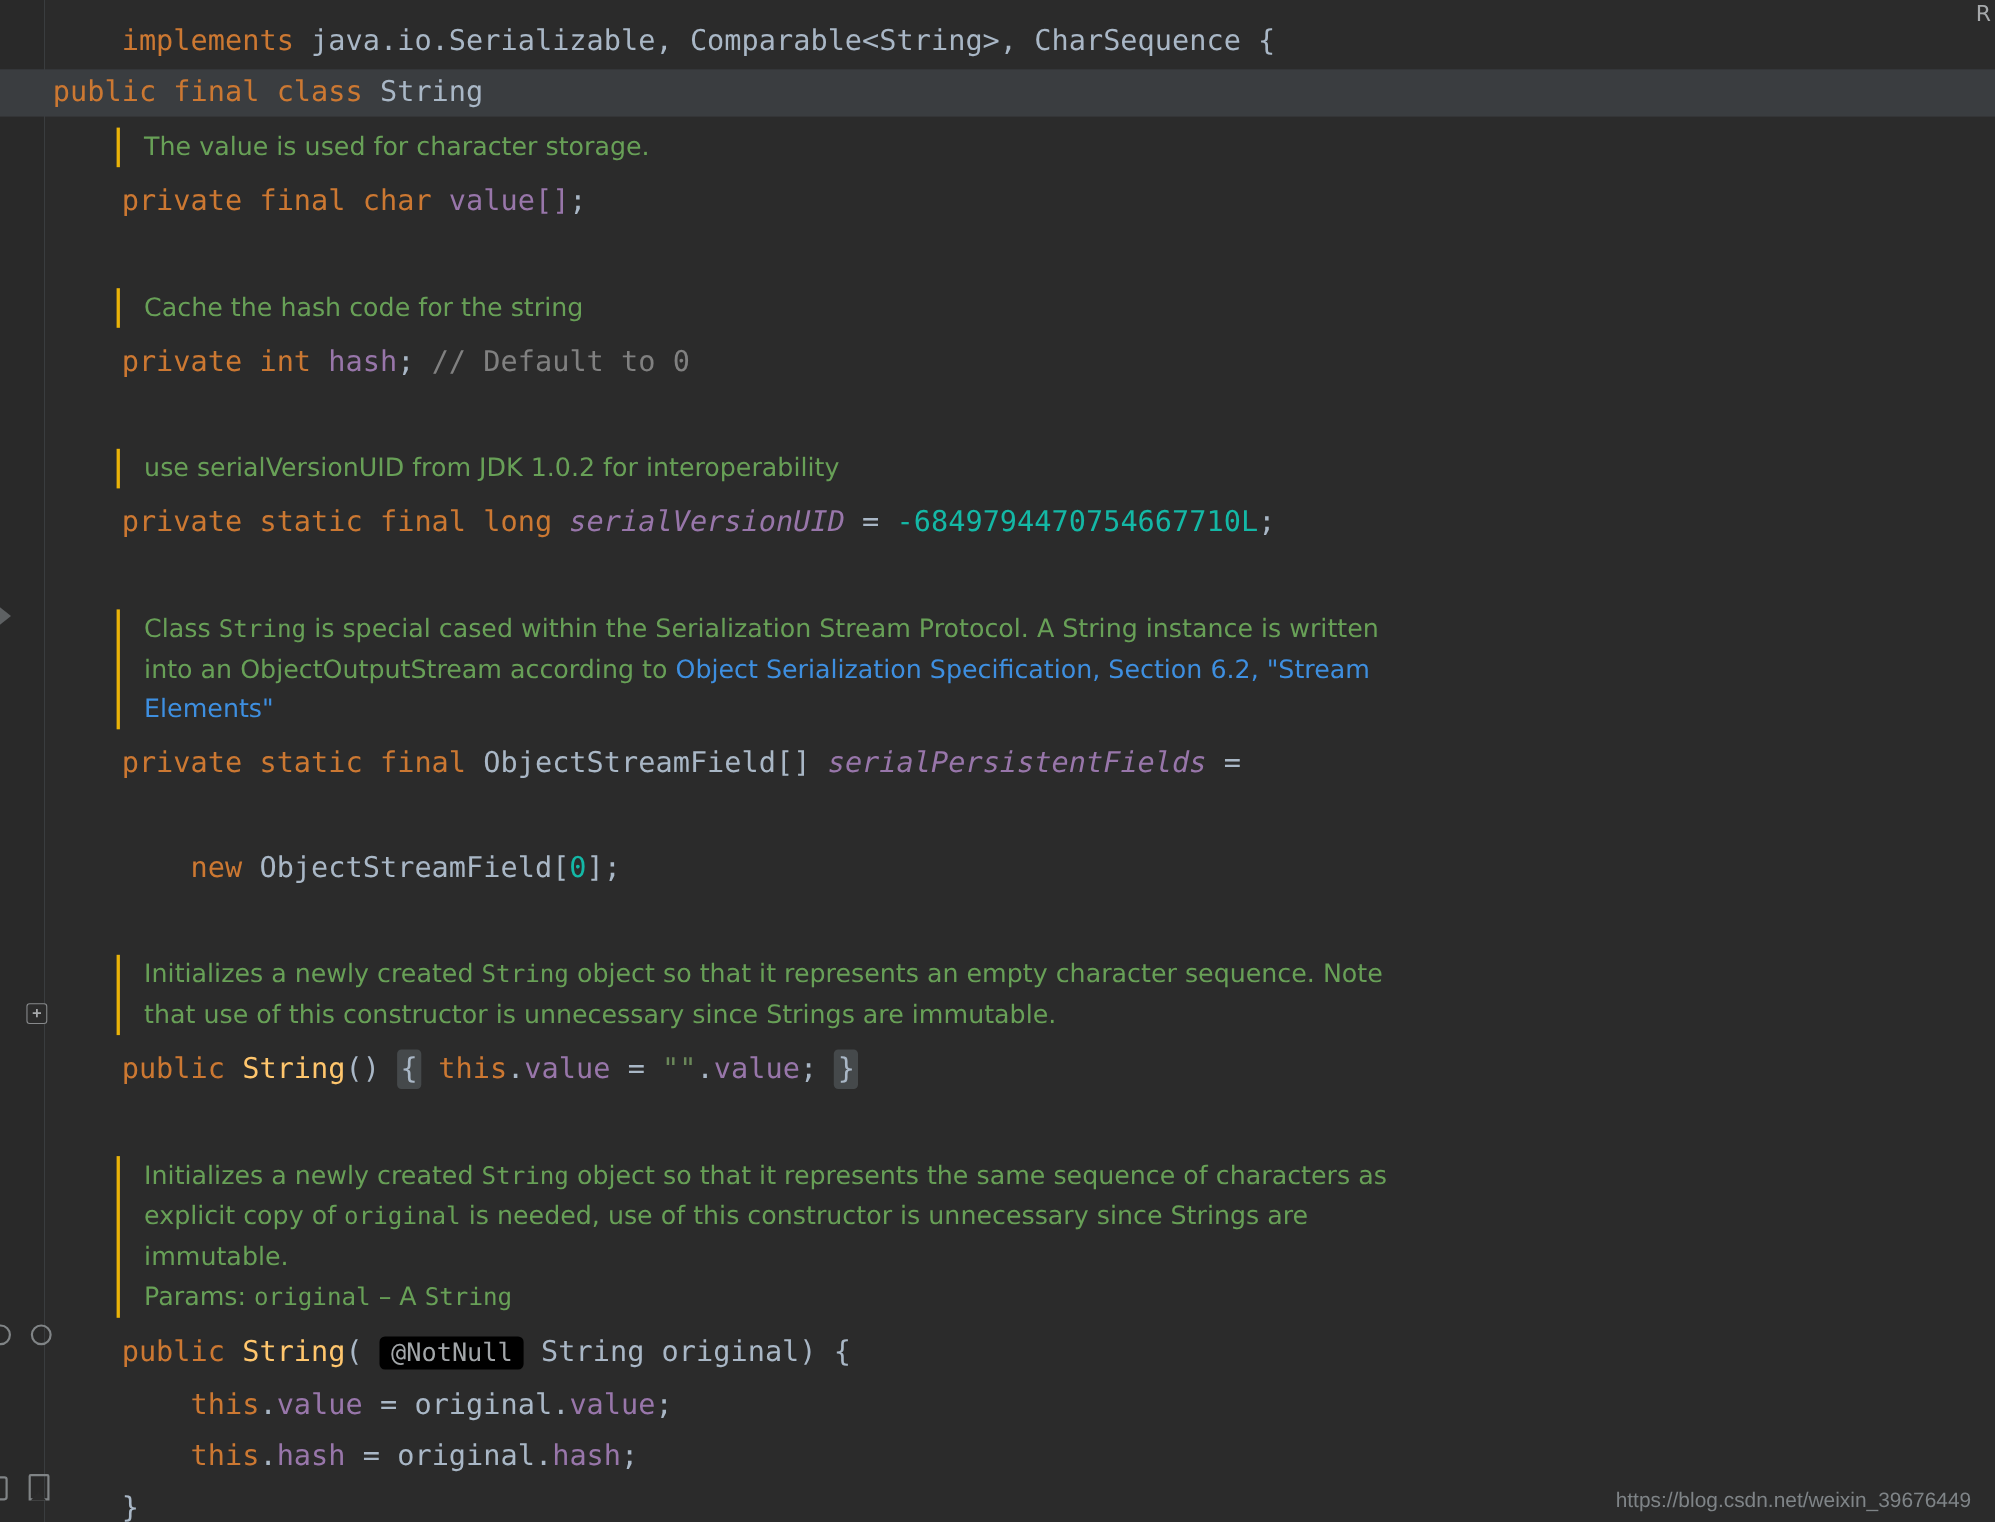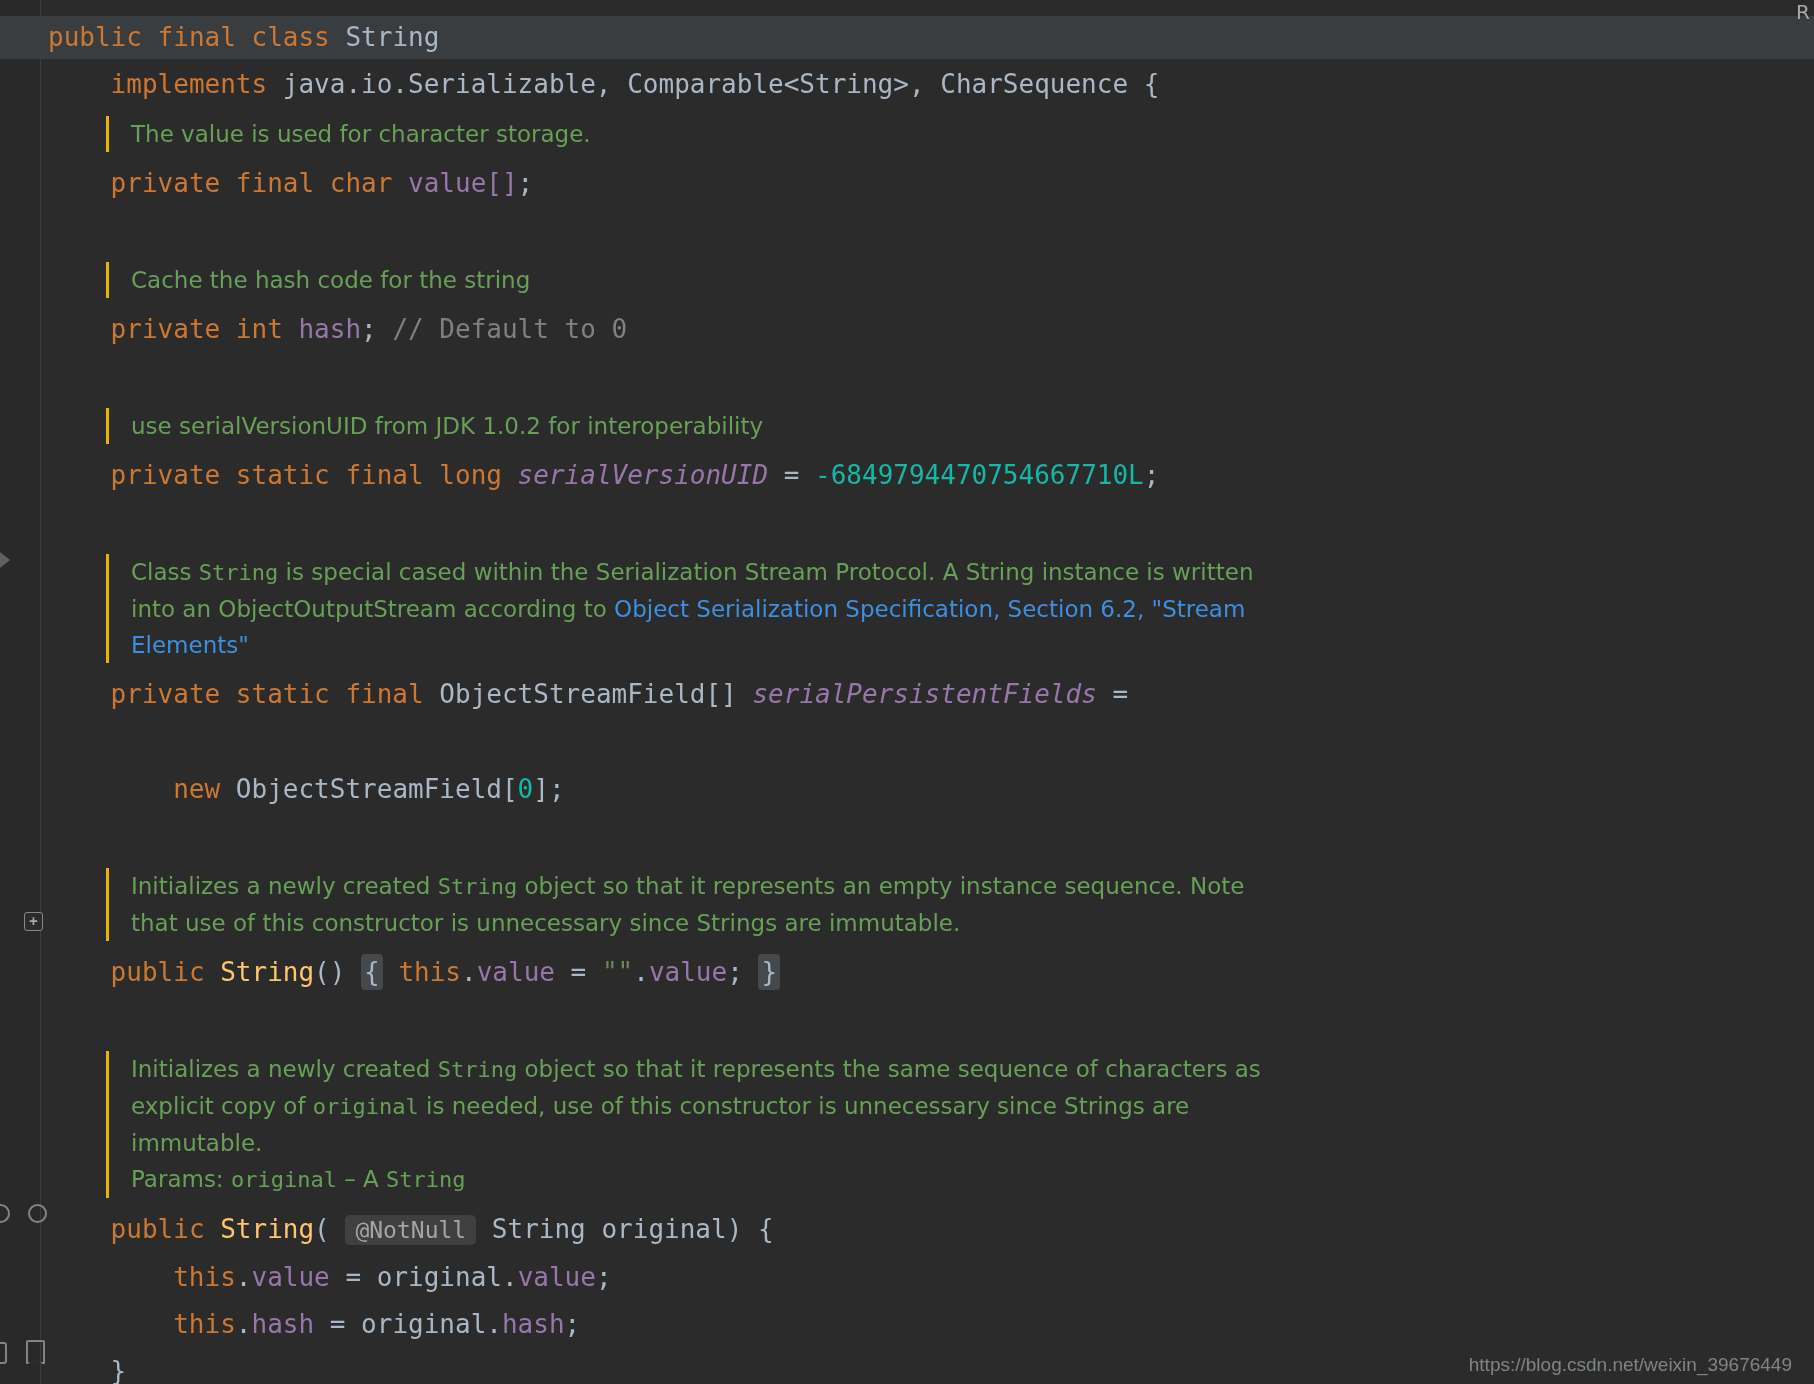--- a/index.html
+++ b/index.html
@@ -38,21 +38,21 @@
 
   .tok-kw  { color:#CC7832; }
   .tok-pl  { color:#A9B7C6; }
   .tok-fld { color:#9876AA; }
   .tok-sfld{ color:#9876AA; font-style:italic; }
   .tok-num { color:#14b8a6; }
   .tok-str { color:#6A8759; }
   .tok-cmt { color:#808080; }
   .tok-mth { color:#FFC66D; }
   .tok-brh { color:#A9B7C6; background:#45494B; border-radius:4px; padding:3px 3px; }
-  .tok-ann { color:#A2A6A9; background:#404040; border-radius:5px; padding:2px 10px; font-size:23px; }
+  .tok-ann { color:#A2A6A9; background:#000000; border-radius:5px; padding:2px 10px; font-size:23px; }
 
   
   .fold-box {
     position:absolute; left:24px; top:912px; width:17px; height:17px; z-index:2;
     border:1px solid #87898B; border-radius:3px; background:#2B2B2B;
     color:#A7A9AB; font:bold 14px/16px "DejaVu Sans Mono", monospace; text-align:center;
     cursor:pointer;
   }
   .gutter-arrow {
     position:absolute; left:0; top:552px; width:0; height:0; z-index:2;
@@ -96,22 +96,22 @@
 
   <div class="gutter-arrow"></div>
   <div class="fold-box">+</div>
   <div class="gcircle gcircle-cut"></div>
   <div class="gcircle gcircle-main"></div>
   <div class="gsquare-cut"></div>
   <div class="bookmark"></div>
 
   <div class="editor">
     <div id="code-area">
+        <div class="code-line" style="padding-left: 4ch;"><span class="tok-kw">implements </span><span class="tok-pl">java.io.Serializable, Comparable&lt;String&gt;, CharSequence {</span></div>
         <div class="code-line caret-line"><span class="tok-kw">public final class </span><span class="tok-pl">String</span></div>
-        <div class="code-line" style="padding-left: 4ch;"><span class="tok-kw">implements </span><span class="tok-pl">java.io.Serializable, Comparable&lt;String&gt;, CharSequence {</span></div>
         <div class="doc-block">
           <div class="doc-line"><span class="doc-t">The value is used for character storage.</span></div>
         </div>
         <div class="code-line" style="padding-left: 4ch;"><span class="tok-kw">private final char </span><span class="tok-fld">value[]</span><span class="tok-pl">;</span></div>
         <div class="blank-line"></div>
         <div class="doc-block">
           <div class="doc-line"><span class="doc-t">Cache the hash code for the string</span></div>
         </div>
         <div class="code-line" style="padding-left: 4ch;"><span class="tok-kw">private int </span><span class="tok-fld">hash</span><span class="tok-pl">; </span><span class="tok-cmt">// Default to 0</span></div>
         <div class="blank-line"></div>
@@ -122,21 +122,21 @@
         <div class="blank-line"></div>
         <div class="doc-block">
           <div class="doc-line"><span class="doc-t">Class </span><span class="doc-code">String</span><span class="doc-t"> is special cased within the Serialization Stream Protocol. A String instance is written</span></div>
           <div class="doc-line"><span class="doc-t">into an ObjectOutputStream according to </span><span class="doc-link">Object Serialization Specification, Section 6.2, "Stream</span></div>
           <div class="doc-line"><span class="doc-link">Elements"</span></div>
         </div>
         <div class="code-line" style="padding-left: 4ch;"><span class="tok-kw">private static final </span><span class="tok-pl">ObjectStreamField[] </span><span class="tok-sfld">serialPersistentFields</span><span class="tok-pl"> =</span></div>
         <div class="code-line" style="padding-left: 8ch; margin-top: 48px;"><span class="tok-kw">new </span><span class="tok-pl">ObjectStreamField[</span><span class="tok-num">0</span><span class="tok-pl">];</span></div>
         <div class="blank-line"></div>
         <div class="doc-block">
-          <div class="doc-line"><span class="doc-t">Initializes a newly created </span><span class="doc-code">String</span><span class="doc-t"> object so that it represents an empty instance sequence. Note</span></div>
+          <div class="doc-line"><span class="doc-t">Initializes a newly created </span><span class="doc-code">String</span><span class="doc-t"> object so that it represents an empty character sequence. Note</span></div>
           <div class="doc-line"><span class="doc-t">that use of this constructor is unnecessary since Strings are immutable.</span></div>
         </div>
         <div class="code-line" style="padding-left: 4ch;"><span class="tok-kw">public </span><span class="tok-mth">String</span><span class="tok-pl">() </span><span class="tok-brh">{</span><span class="tok-pl"> </span><span class="tok-kw">this</span><span class="tok-pl">.</span><span class="tok-fld">value</span><span class="tok-pl"> = </span><span class="tok-str">""</span><span class="tok-pl">.</span><span class="tok-fld">value</span><span class="tok-pl">; </span><span class="tok-brh">}</span></div>
         <div class="blank-line"></div>
         <div class="doc-block">
           <div class="doc-line"><span class="doc-t">Initializes a newly created </span><span class="doc-code">String</span><span class="doc-t"> object so that it represents the same sequence of characters as</span></div>
           <div class="doc-line"><span class="doc-t">explicit copy of </span><span class="doc-code">original</span><span class="doc-t"> is needed, use of this constructor is unnecessary since Strings are</span></div>
           <div class="doc-line"><span class="doc-t">immutable.</span></div>
           <div class="doc-line"><span class="doc-label">Params: </span><span class="doc-code">original</span><span class="doc-t"> – A </span><span class="doc-code">String</span></div>
         </div>

